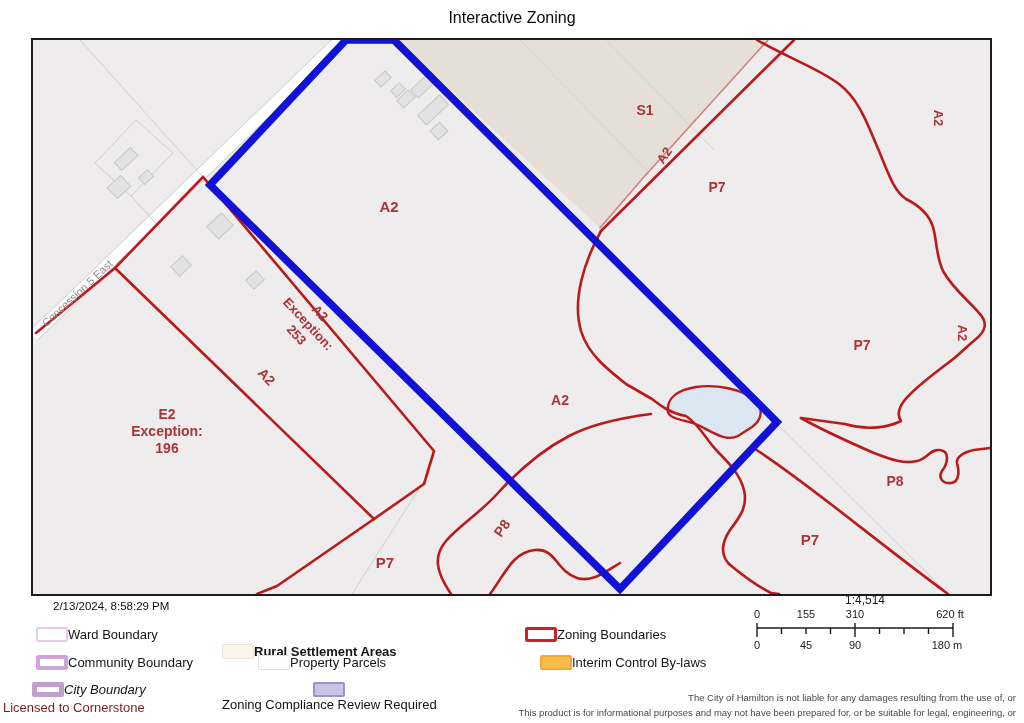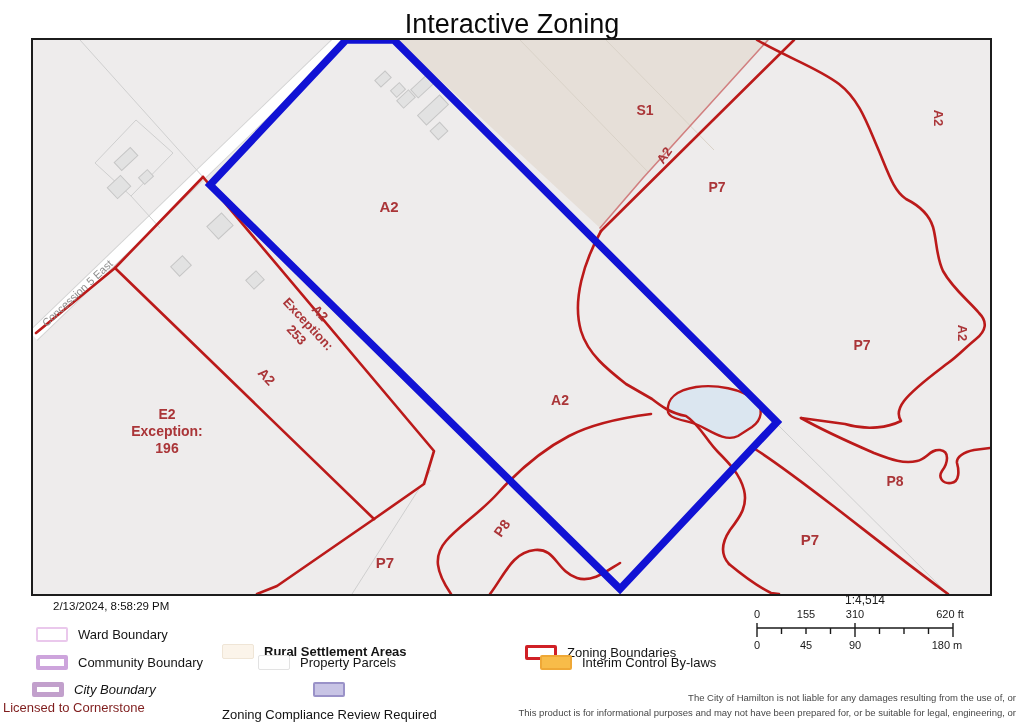--- a/index.html
+++ b/index.html
@@ -1,23 +1,23 @@
 <!DOCTYPE html>
 <html><head>
 <meta charset="utf-8">
 <style>
   html,body{margin:0;padding:0;background:#ffffff;}
   body{width:1024px;height:723px;position:relative;overflow:hidden;
        font-family:"Liberation Sans", sans-serif;}
   .abs{position:absolute;}
-  #title{top:9px;left:0;width:1024px;text-align:center;font-size:27px;color:#0a0a0a;}
+  #title{top:9px;left:0;width:1024px;text-align:center;font-size:16px;color:#0a0a0a;}
   #map-frame{left:31px;top:38px;width:957px;height:554px;border:2px solid #1c1c1c;overflow:hidden;background:#e5e5e5;}
   #map-svg text{font-family:"Liberation Sans", sans-serif;}
   #timestamp{left:36px;top:600px;font-size:11.5px;color:#111;margin-left:17px;}
-  .legend-row{position:absolute;display:flex;align-items:center;gap:10px;}
+  .legend-row{position:absolute;display:flex;align-items:center;gap:0;}
   .legend-label{font-size:13px;color:#141414;white-space:nowrap;}
   .sw{width:32px;height:15px;border-radius:2px;box-sizing:border-box;flex:0 0 auto;}
   .sw-ward{background:#fff;border:2px solid #eac8ec;}
   .sw-community{background:#fff;border:4px solid #cda4dc;}
   .sw-city{background:#fff;border:5px solid #c2a0cc;}
   .sw-rural{background:#fbf4ea;border:1px solid #efe5d6;}
   .sw-parcels{background:#fefefe;border:1px solid #e2e2e2;}
   .sw-compliance{background:#c8c4e5;border:2px solid #9a92c8;}
   .sw-zoning{background:#fff;border:3px solid #d02026;}
   .sw-interim{background:#f8bc49;border:2px solid #efa836;}
@@ -129,21 +129,21 @@
 </div>
 <div class="legend-row" style="left:222px;top:655px;padding-left:36px;">
   <span class="sw sw-parcels"></span>
   <span class="legend-label">Property Parcels</span>
 </div>
 <div class="legend-row" style="left:222px;top:682px;flex-direction:column;">
   <span class="sw sw-compliance"></span>
   <span class="legend-label">Zoning Compliance Review Required</span>
 </div>
 
-<div class="legend-row" style="left:505px;top:645px;padding-left:20px;">
+<div class="legend-row" style="left:505px;top:627px;padding-left:20px;">
   <span class="sw sw-zoning"></span>
   <span class="legend-label">Zoning Boundaries</span>
 </div>
 <div class="legend-row" style="left:529px;top:655px;padding-left:11px;">
   <span class="sw sw-interim"></span>
   <span class="legend-label">Interim Control By-laws</span>
 </div>
 
 <svg class="abs" id="scalebar" viewBox="0 0 264 64">
   <text x="120" y="12" font-size="12" text-anchor="middle">1:4,514</text>

